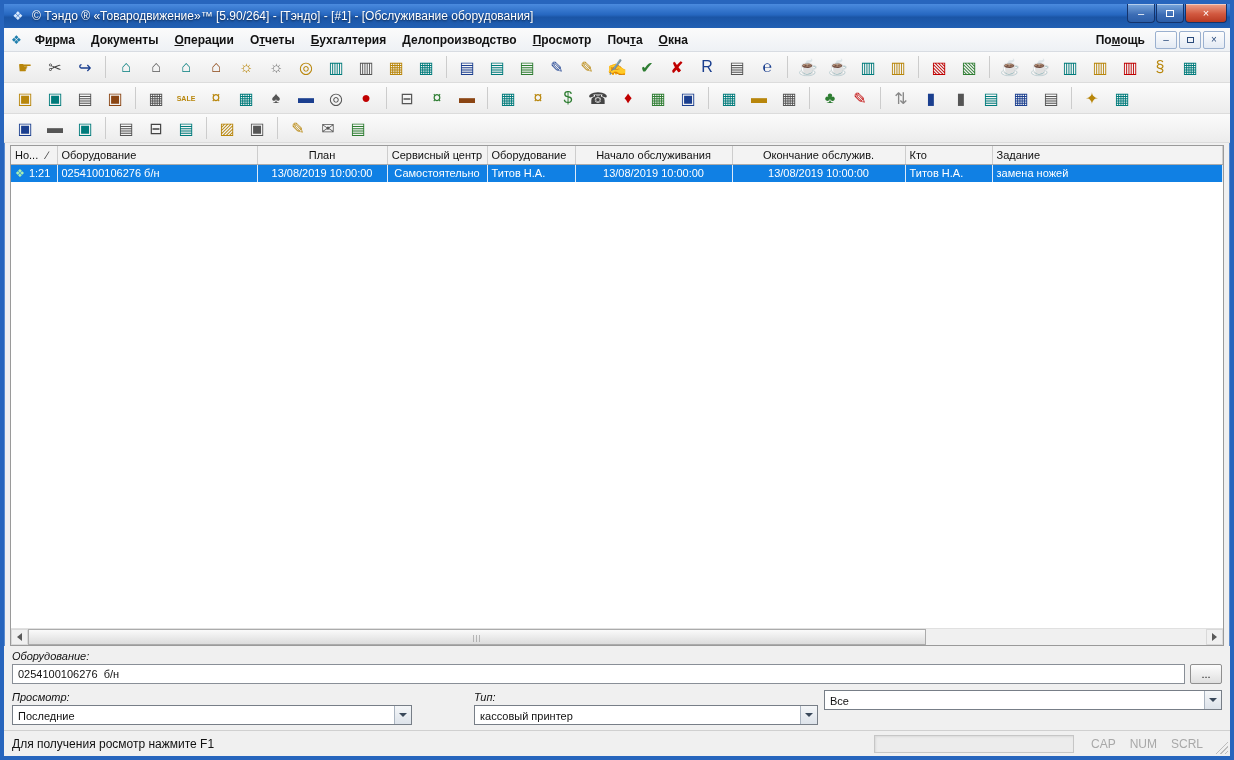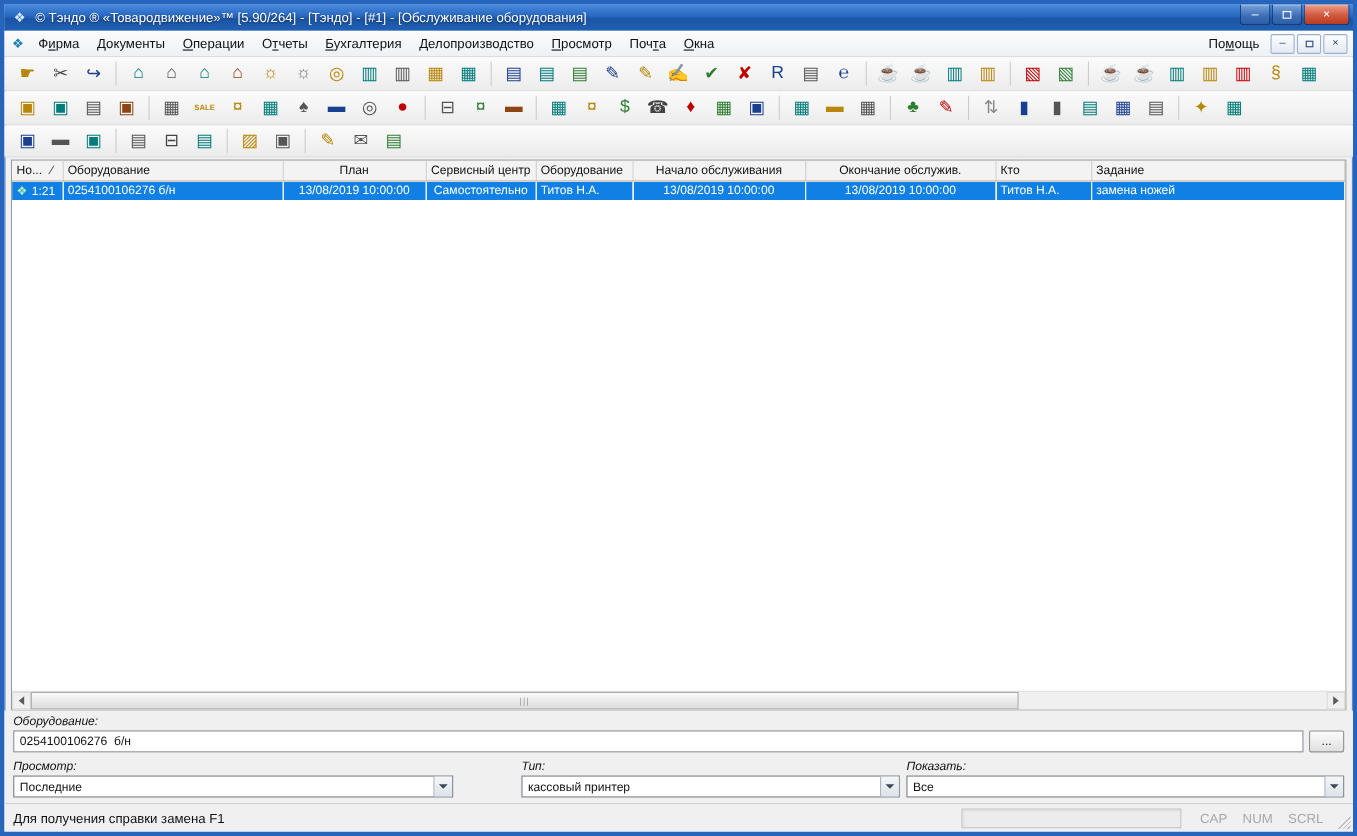--- a/index.html
+++ b/index.html
@@ -12,21 +12,21 @@
   .title-text { flex:1; white-space:nowrap; overflow:hidden; text-shadow:0 1px 2px rgba(0,0,0,.55); }
   .win-controls { display:flex; align-self:flex-start; }
   .win-btn { width:28px; height:19px; margin-left:1px; display:flex; align-items:center; justify-content:center; font-size:11px; line-height:1; color:#fff; border:1px solid #14336b; border-top:none; border-radius:0 0 4px 4px; background:linear-gradient(#7aa7dd,#3b6cb4 60%,#2c5ea8); box-shadow:inset 0 1px 0 rgba(255,255,255,.45); }
   .win-btn.close { width:42px; background:linear-gradient(#eda28b,#d25940 55%,#b83a22); }
   .glyph-restore { width:8px; height:7px; border:1px solid #fff; display:inline-block; }
 
   
   .menubar { flex:0 0 24px; display:flex; align-items:center; background:linear-gradient(#fbfbfb,#eef1f5); border-bottom:1px solid #d8dce2; font-size:12px; color:#111; padding:0 5px; }
   .child-icon { margin:0 5px 0 2px; color:#1f7fae; font-size:12px; }
   .menu-items { display:flex; }
-  .menu-item { padding:3px 8px; white-space:nowrap; }
+  .menu-item { padding:3px 8px; white-space:nowrap;font-weight:bold; }
   .hk { text-decoration:underline; }
   .menu-right { margin-left:auto; display:flex; align-items:center; }
   .mdi-btn { width:22px; height:18px; margin-left:2px; border:1px solid #9ab0cf; border-radius:2px; background:linear-gradient(#fdfdfd,#e3eaf4); display:flex; align-items:center; justify-content:center; font-size:10px; line-height:1; color:#2a4a7a; }
   .glyph-restore-dark { width:7px; height:6px; border:1px solid #2a4a7a; display:inline-block; }
 
   
   .toolbar { display:flex; align-items:center; padding:2px 6px; background:linear-gradient(#fbfbfb,#ececec); border-bottom:1px solid #dcdcdc; }
   .toolbar.row1 { flex:0 0 31px; }
   .toolbar.row2 { flex:0 0 31px; }
   .toolbar.row3 { flex:0 0 29px; }
@@ -306,33 +306,32 @@
       <div class="fg fg2">
         <div class="field-label">Тип:</div>
         <div class="combo">
           <span class="combo-value">кассовый принтер</span>
           <span class="combo-btn">
               <span class="tri-down"></span>
             </span>
         </div>
       </div>
       <div class="fg fg3">
-        <div class="field-label">Показать:</div>
         <div class="combo">
           <span class="combo-value">Все</span>
           <span class="combo-btn">
               <span class="tri-down"></span>
             </span>
         </div>
       </div>
     </div>
   </div>
 
   <div class="statusbar">
-    <span class="status-hint">Для получения справки замена F1</span>
+    <span class="status-hint">Для получения росмотр нажмите F1</span>
     <span class="status-recess"></span>
     <span class="status-ind">CAP</span>
     <span class="status-ind">NUM</span>
     <span class="status-ind">SCRL</span>
     <span class="size-grip"></span>
   </div>
 
 </div>
 
 </body></html>

